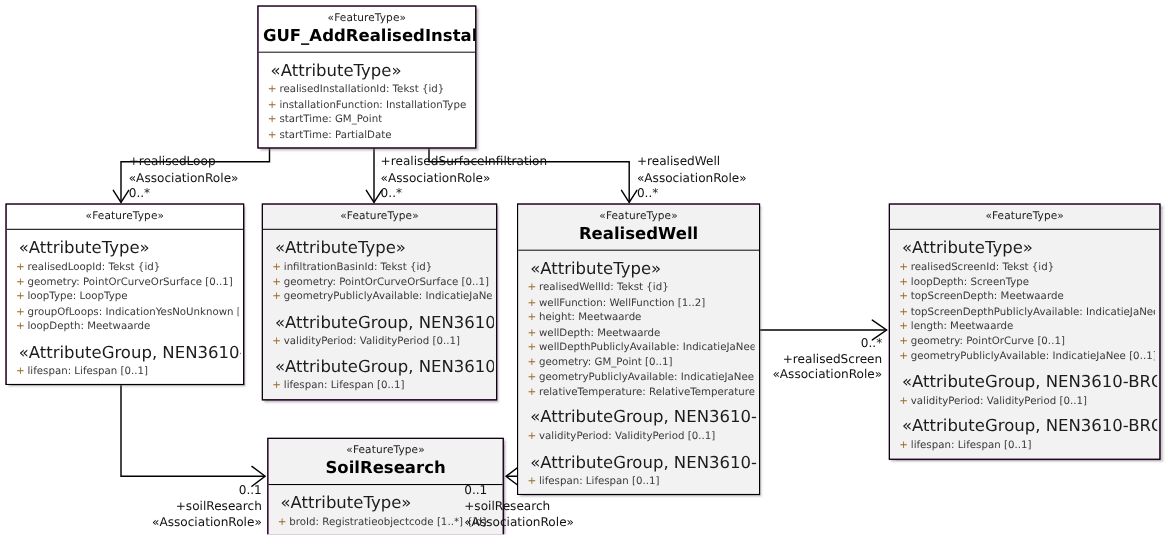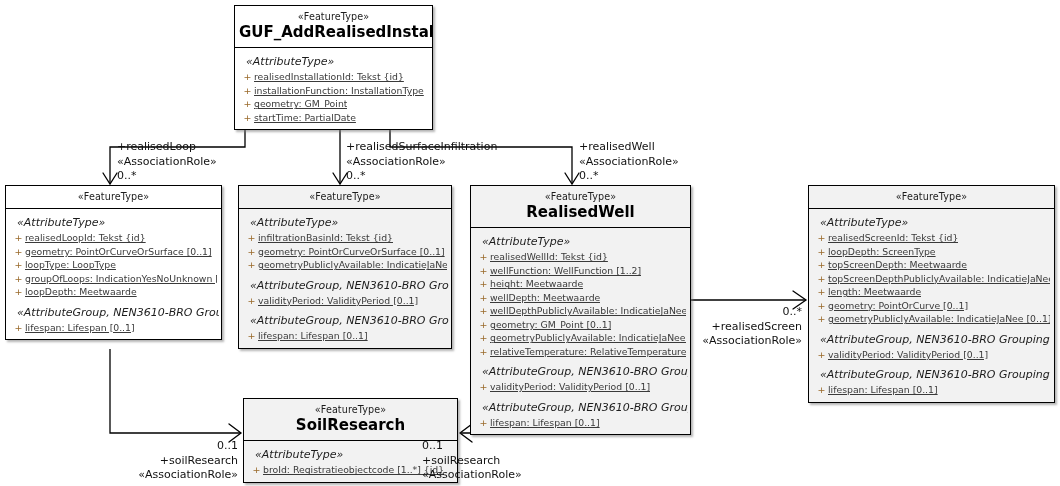--- a/index.html
+++ b/index.html
@@ -56,26 +56,25 @@
     color: #000000;
     white-space: nowrap;
   }
   .cls .body {
     padding: 6px 2px 5px 2px;
     background: #f2f2f2;
   }
   .cls.whitebody .body { background: #ffffff; }
 
   .grp {
-    font-size: 11px;
+    font-size: 15px;
     color: #1c1c1c;
     padding: 1px 3px 2px 9px;
     white-space: nowrap;
     overflow: hidden;
-    font-style: italic;
   }
   .grp.spaced { padding-top: 7px; }
   .attr {
     display: flex;
     align-items: baseline;
     font-size: 9.3px;
     color: #2b2b2b;
     line-height: 1.42;
     white-space: nowrap;
     padding: 0 2px 0 4px;
@@ -84,21 +83,20 @@
     color: #9a6a2b;
     width: 13px;
     flex: 0 0 13px;
     text-align: center;
     font-size: 9.5px;
   }
   .attr .txt {
     color: #3a3a3a;
     overflow: hidden;
     text-overflow: clip;
-    text-decoration: underline;
   }
 
   
   .elabel {
     position: absolute;
     font-size: 11px;
     color: #111111;
     line-height: 1.33;
     white-space: nowrap;
   }
@@ -148,21 +146,21 @@
       <div class="attr">
         <span class="vis">+</span>
         <span class="txt">realisedInstallationId: Tekst {id}</span>
       </div>
       <div class="attr">
         <span class="vis">+</span>
         <span class="txt">installationFunction: InstallationType</span>
       </div>
       <div class="attr">
         <span class="vis">+</span>
-        <span class="txt">geometry: GM_Point</span>
+        <span class="txt">startTime: GM_Point</span>
       </div>
       <div class="attr">
         <span class="vis">+</span>
         <span class="txt">startTime: PartialDate</span>
       </div>
     </div>
   </div>
 
   <div class="cls plainhdr whitebody" style="left:5px; top:185px; width:217px;">
     <div class="hdr">

